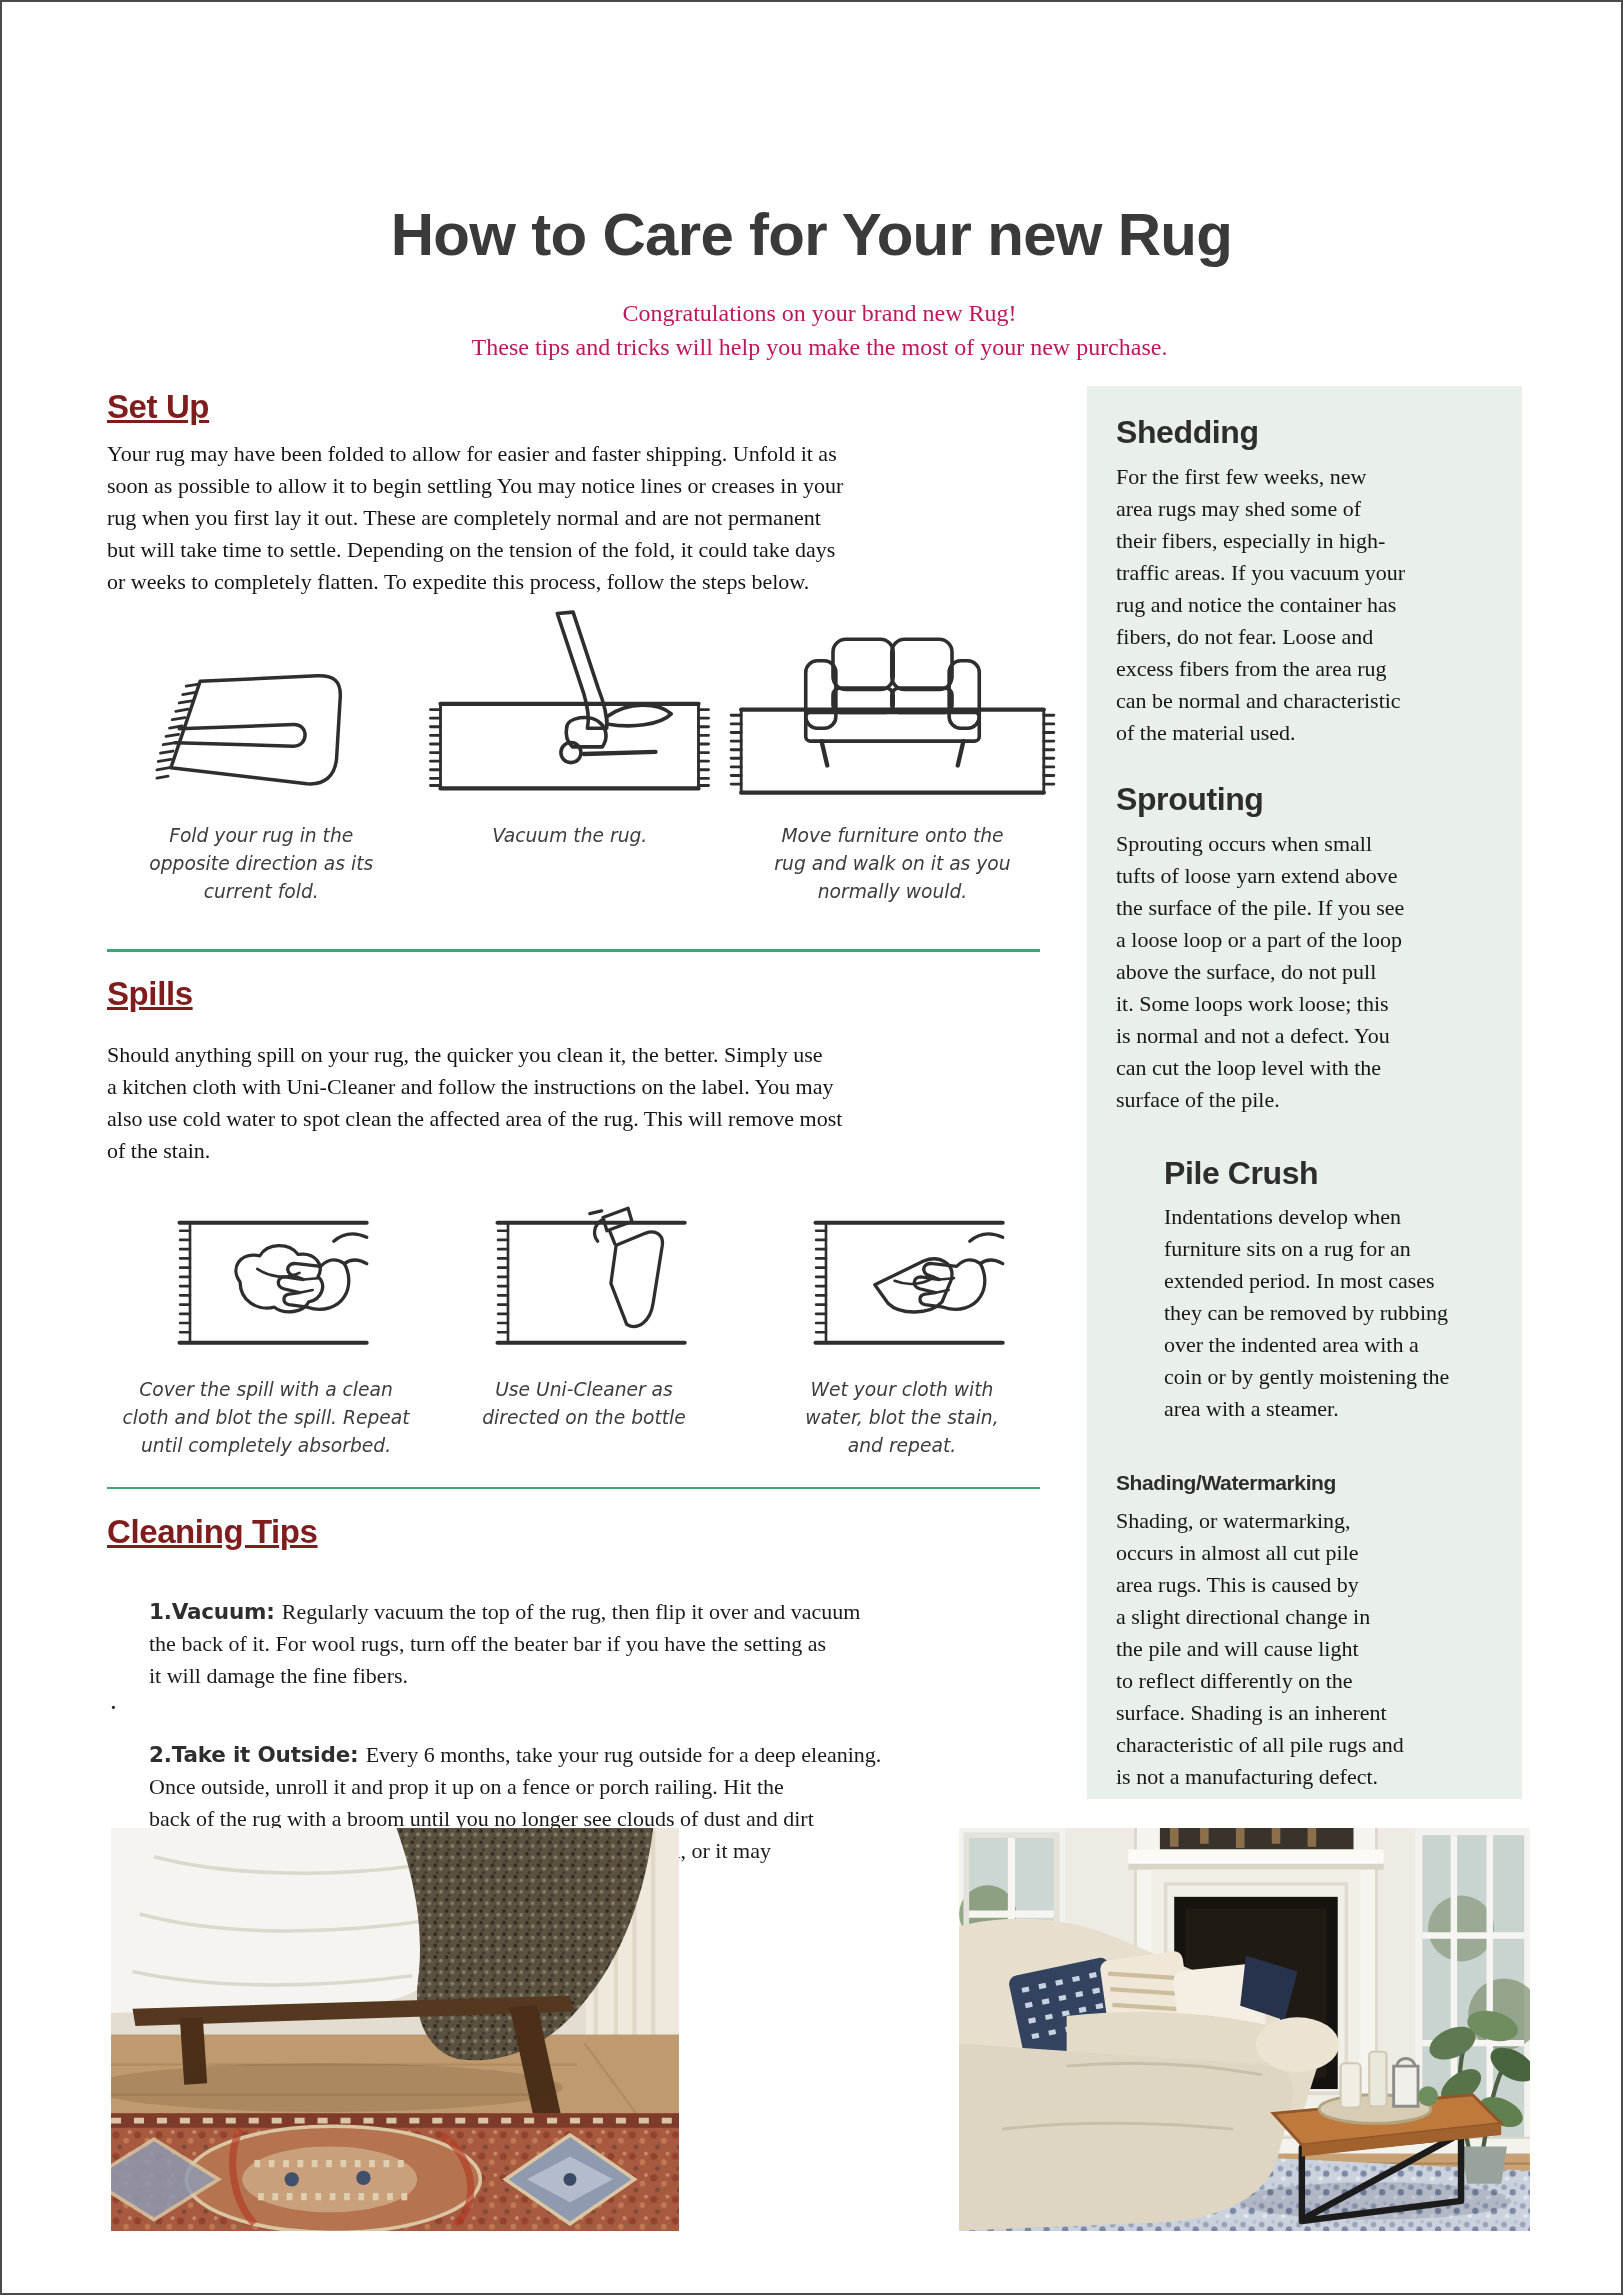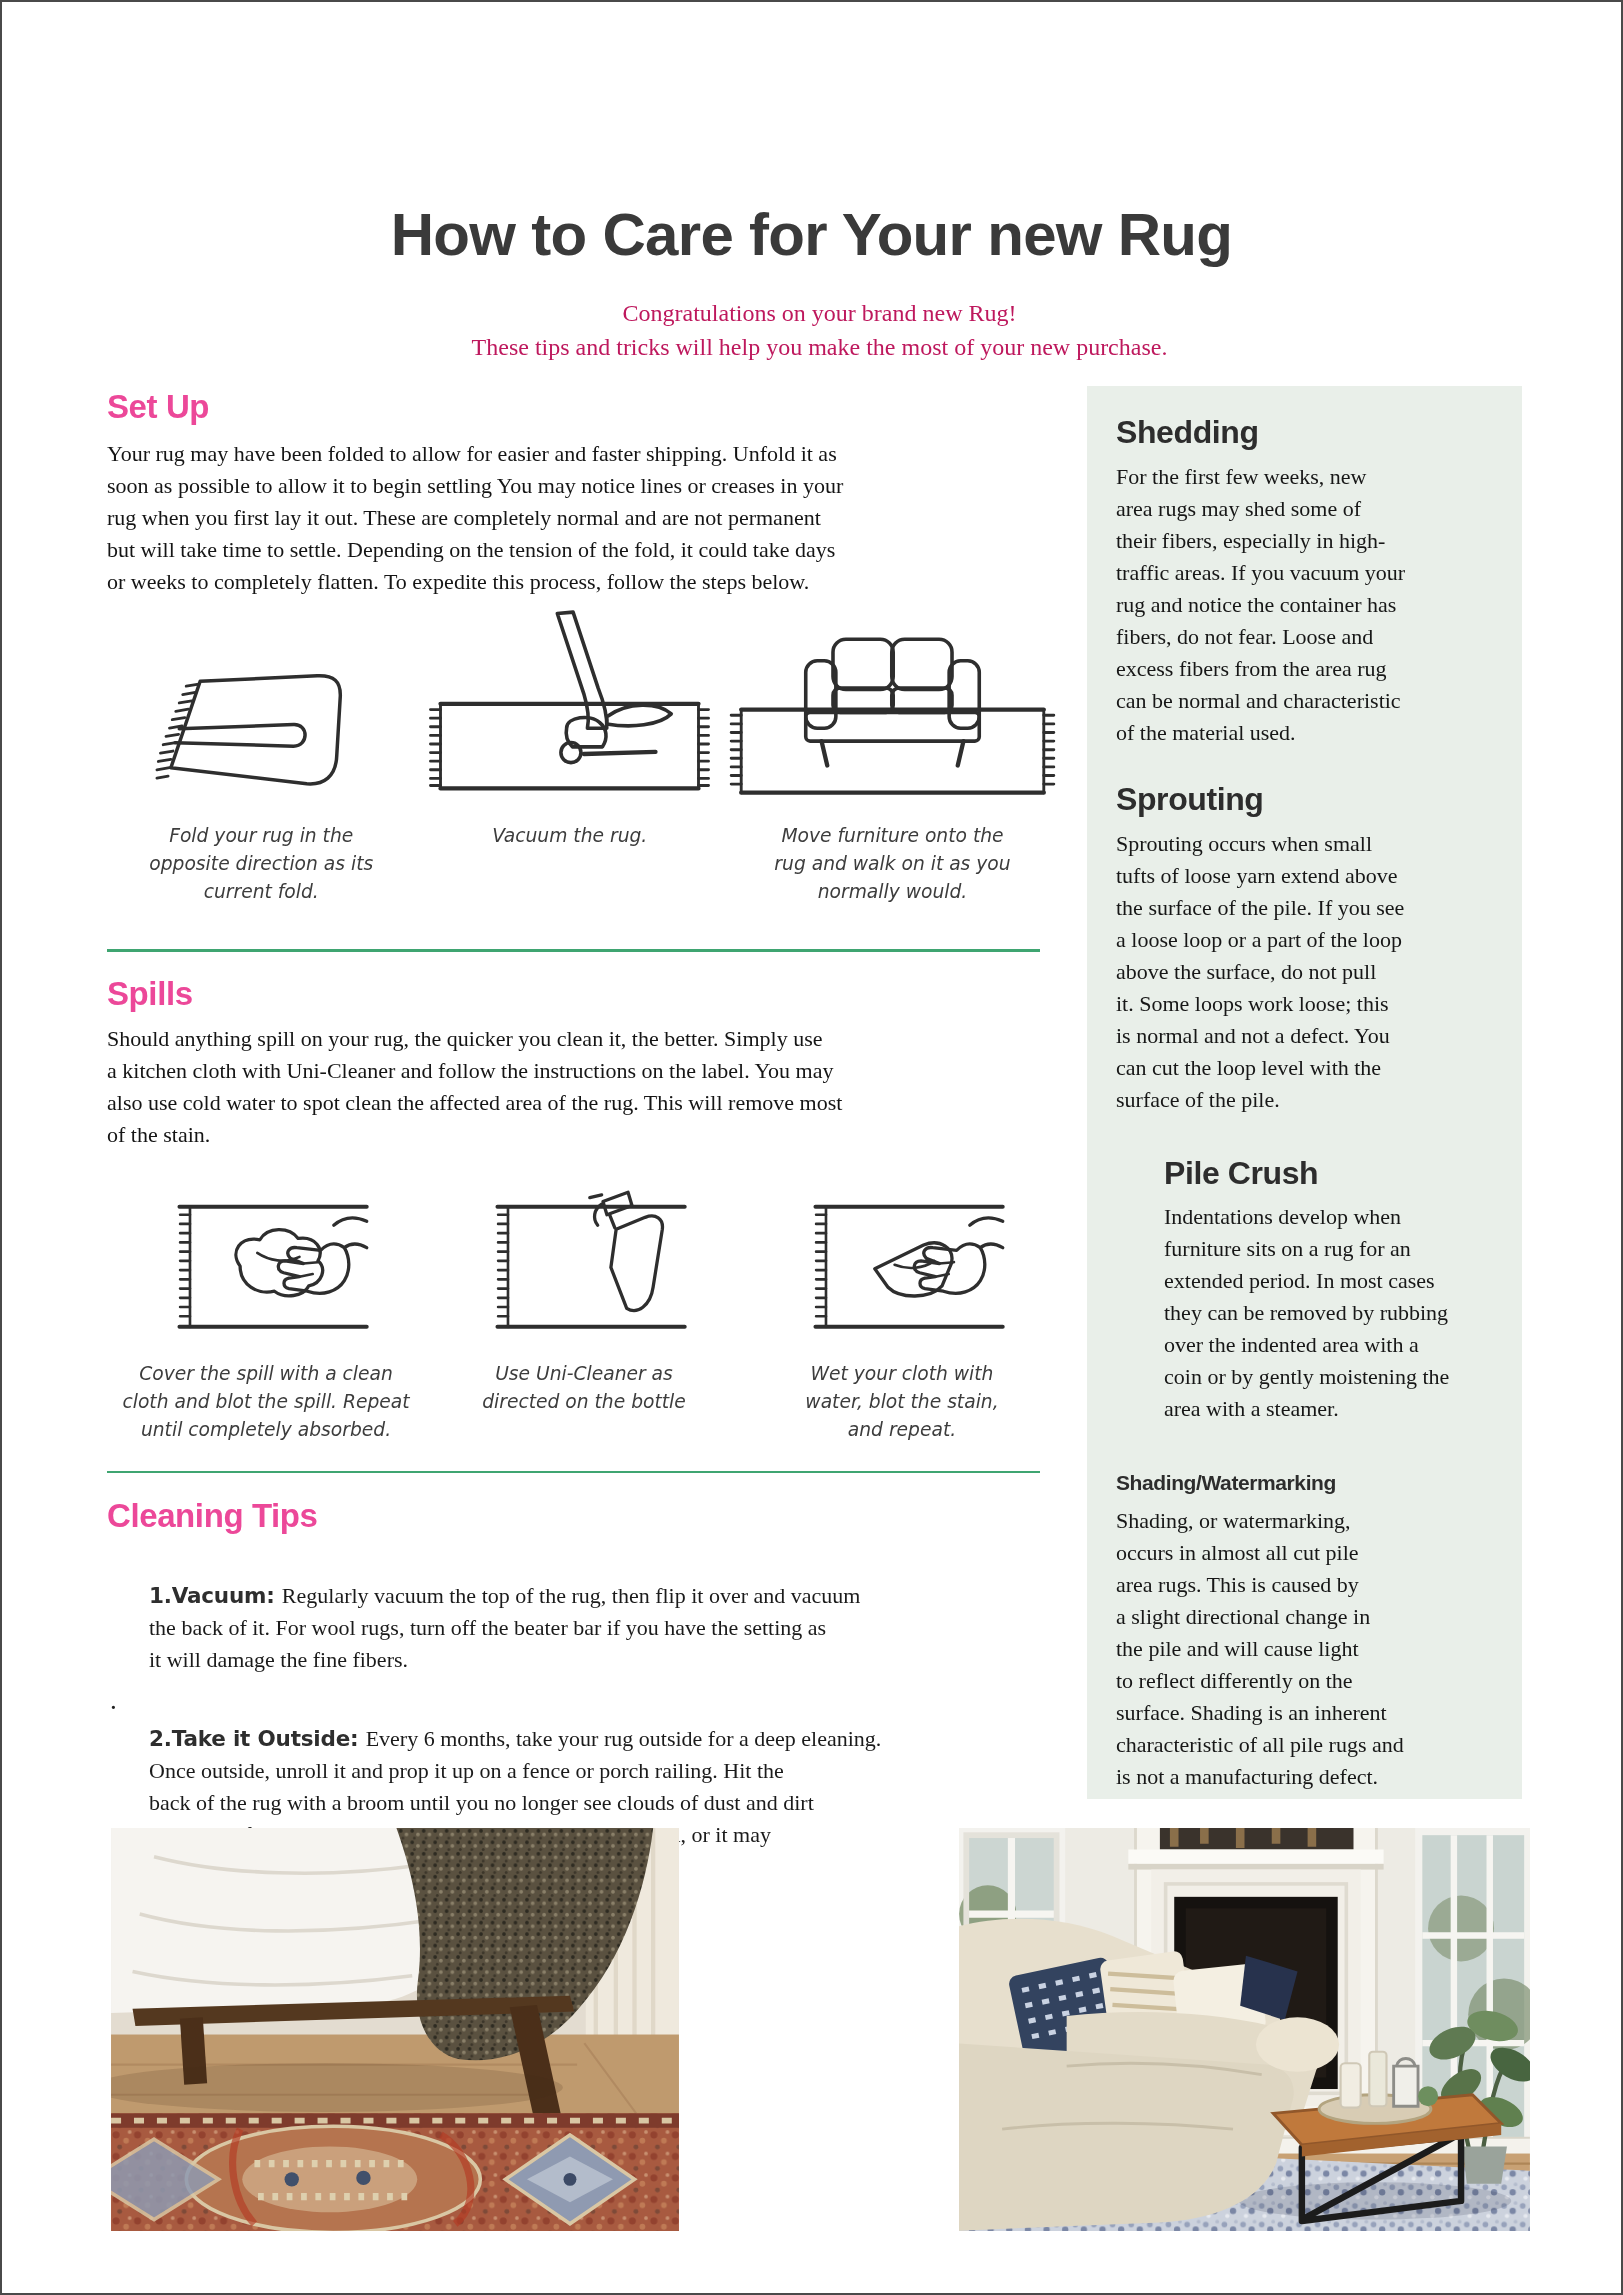--- a/index.html
+++ b/index.html
@@ -5,35 +5,35 @@
   html,body{margin:0;padding:0;background:#fff;}
   .page{position:relative;width:1623px;height:2295px;background:#fff;border:2.2px solid #4a4a4a;
         box-sizing:border-box;overflow:hidden;font-family:"Liberation Serif",serif;color:#1b1b1b;}
 
   .title{position:absolute;top:201px;left:0;width:100%;margin:0;text-align:center;
          font:700 60px/1.05 "Liberation Sans",sans-serif;color:#3a3a3a;letter-spacing:-0.7px;}
   .subtitle{position:absolute;top:286px;left:0;width:100%;margin:8px;text-align:center;
             font:400 24px/1.42 "Liberation Serif",serif;color:#be185d;white-space:pre-line;}
 
   .main-col{position:absolute;left:105px;top:387px;width:954px;}
-  h2.sec{margin:0 0 13px;font:700 33px/1.1 "Liberation Sans",sans-serif;color:#ec4899;letter-spacing:-0.4px;}
+  h2.sec{margin:0 0 13px;font:700 33px/1.1 "Liberation Sans",sans-serif;color:#7f1d1d;letter-spacing:-0.4px;text-decoration:underline;}
   p.body{margin:0;font-size:22px;line-height:32px;white-space:pre-line;color:#151515;}
 
   .steps-row{display:flex;margin-top:10px;}
   .step{flex:1;display:flex;flex-direction:column;align-items:center;}
   .art{display:flex;align-items:flex-end;justify-content:center;}
   .row1 .art{height:195px;}
   .row2 .art{height:155px;margin-top:26px;}
   .caption{margin-top:18.7px;font:italic 400 18.7px/1.5 "DejaVu Sans","Liberation Sans",sans-serif;
            color:#3d3d3d;text-align:center;white-space:pre-line;}
 
   hr.divider{height:2.9px;background:var(--divider-green,#3fa571);border:0;margin:0;width:933px;margin-left:0;}
   #div1{margin-top:43px;}
   #div2{margin-top:26px;}
-  #spills-h{margin-top:24.4px;margin-bottom:10px;}
+  #spills-h{margin-top:24.4px;margin-bottom:26px;}
   #clean-h{margin-top:24.4px;margin-bottom:4.3px;}
 
   .tip{margin-top:14.3px;padding-left:42px;text-indent:-42px;font-size:22px;line-height:32px;white-space:pre-line;}
   .tip-label{font:700 21.5px/32px "DejaVu Sans","Liberation Sans",sans-serif;color:#2e2e2e;letter-spacing:-0.2px;}
   .tip-text{font-family:"Liberation Serif",serif;margin-left:7.2px;}
   .stray-dot{position:absolute;left:108px;top:1683px;font-size:27px;color:#222;}
 
   .sidebar{position:absolute;left:1085px;top:384px;width:435px;height:1413px;
            background:var(--sidebar-bg,#e9efe9);box-sizing:border-box;padding:29px 29px 16px;}
   .sb-sec h3{margin:0;font:700 32px/1.12 "Liberation Sans",sans-serif;color:#2d2d2d;letter-spacing:-0.4px;}

